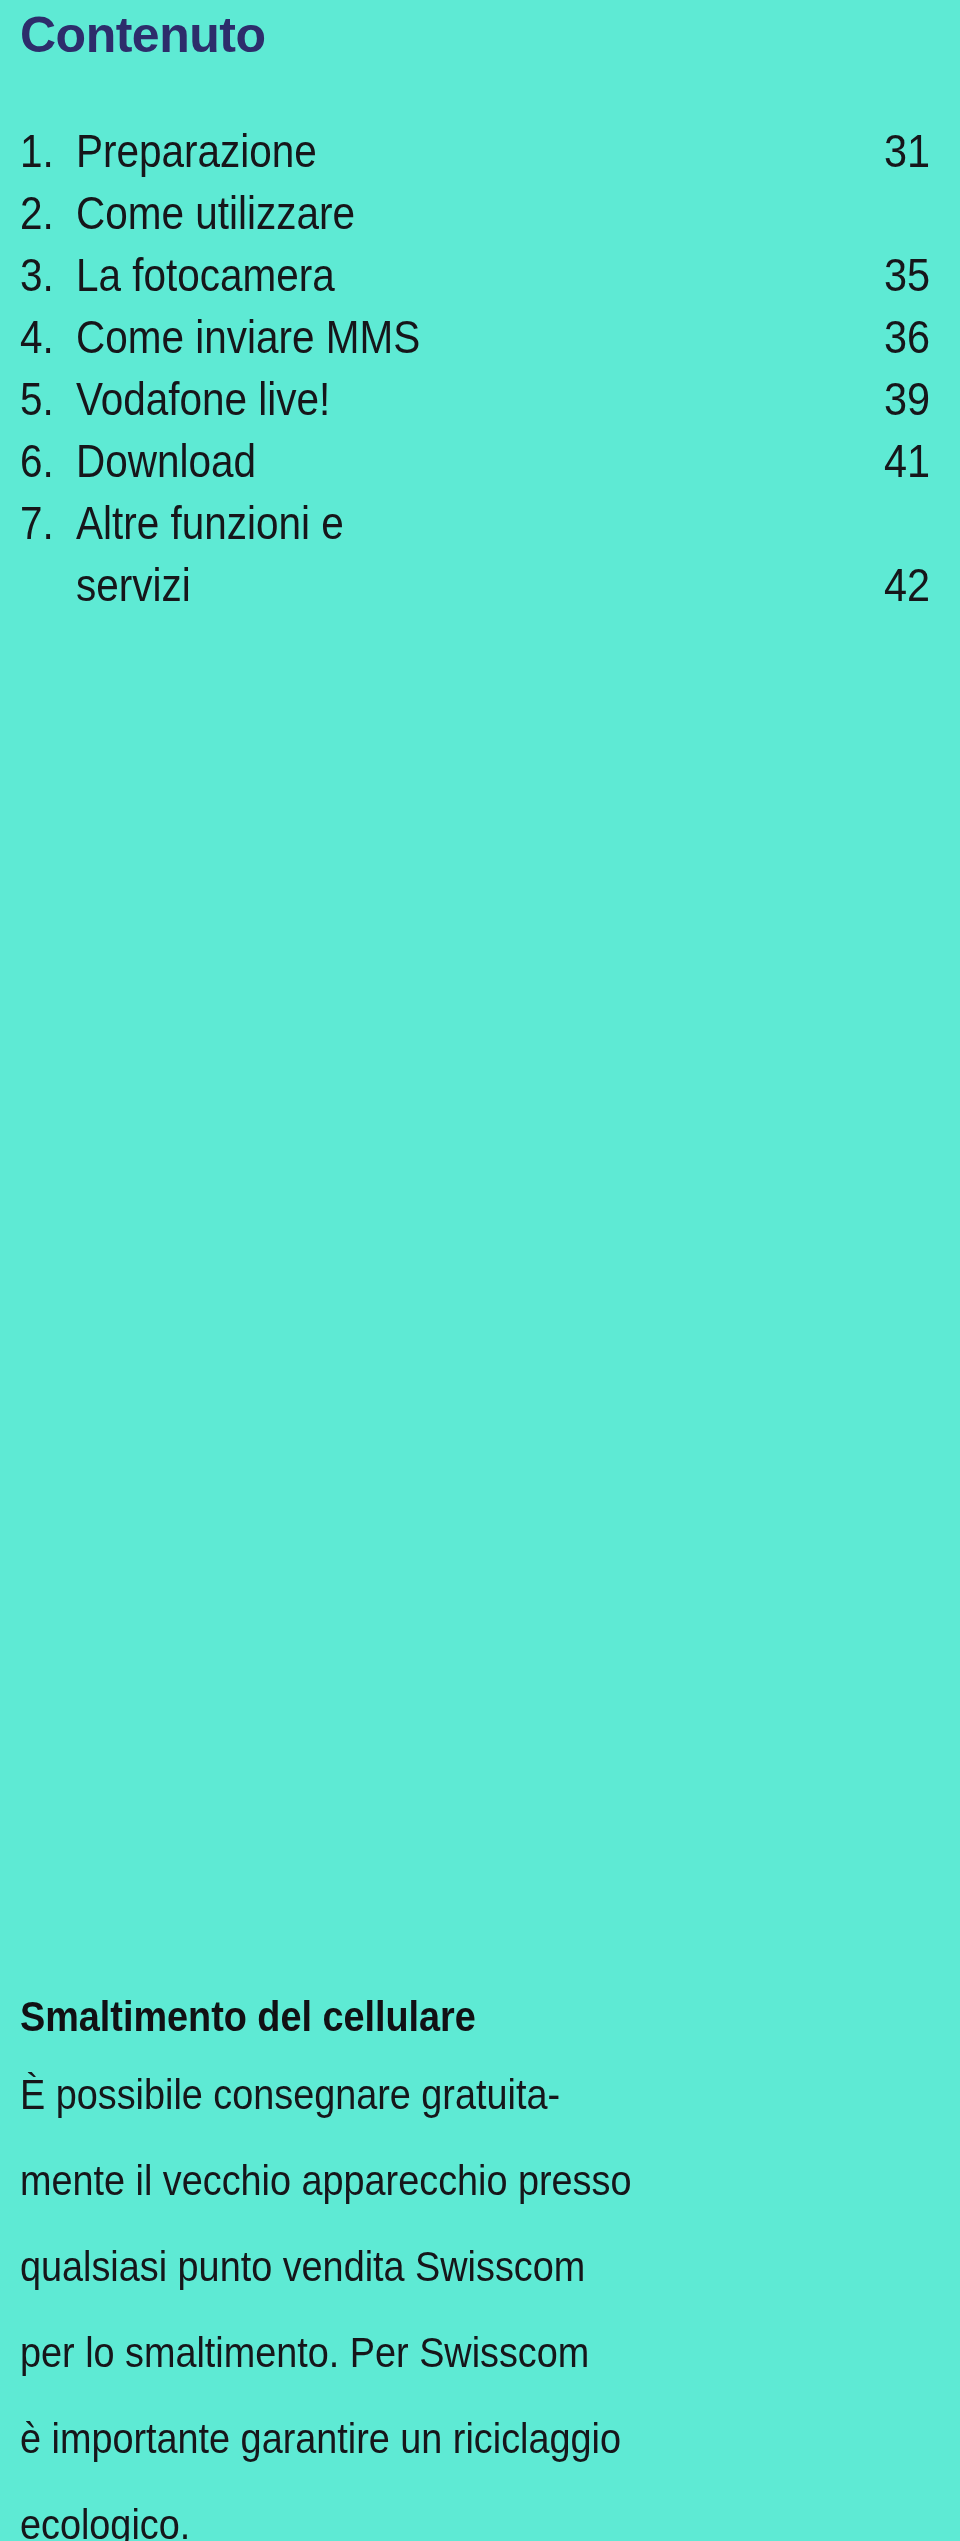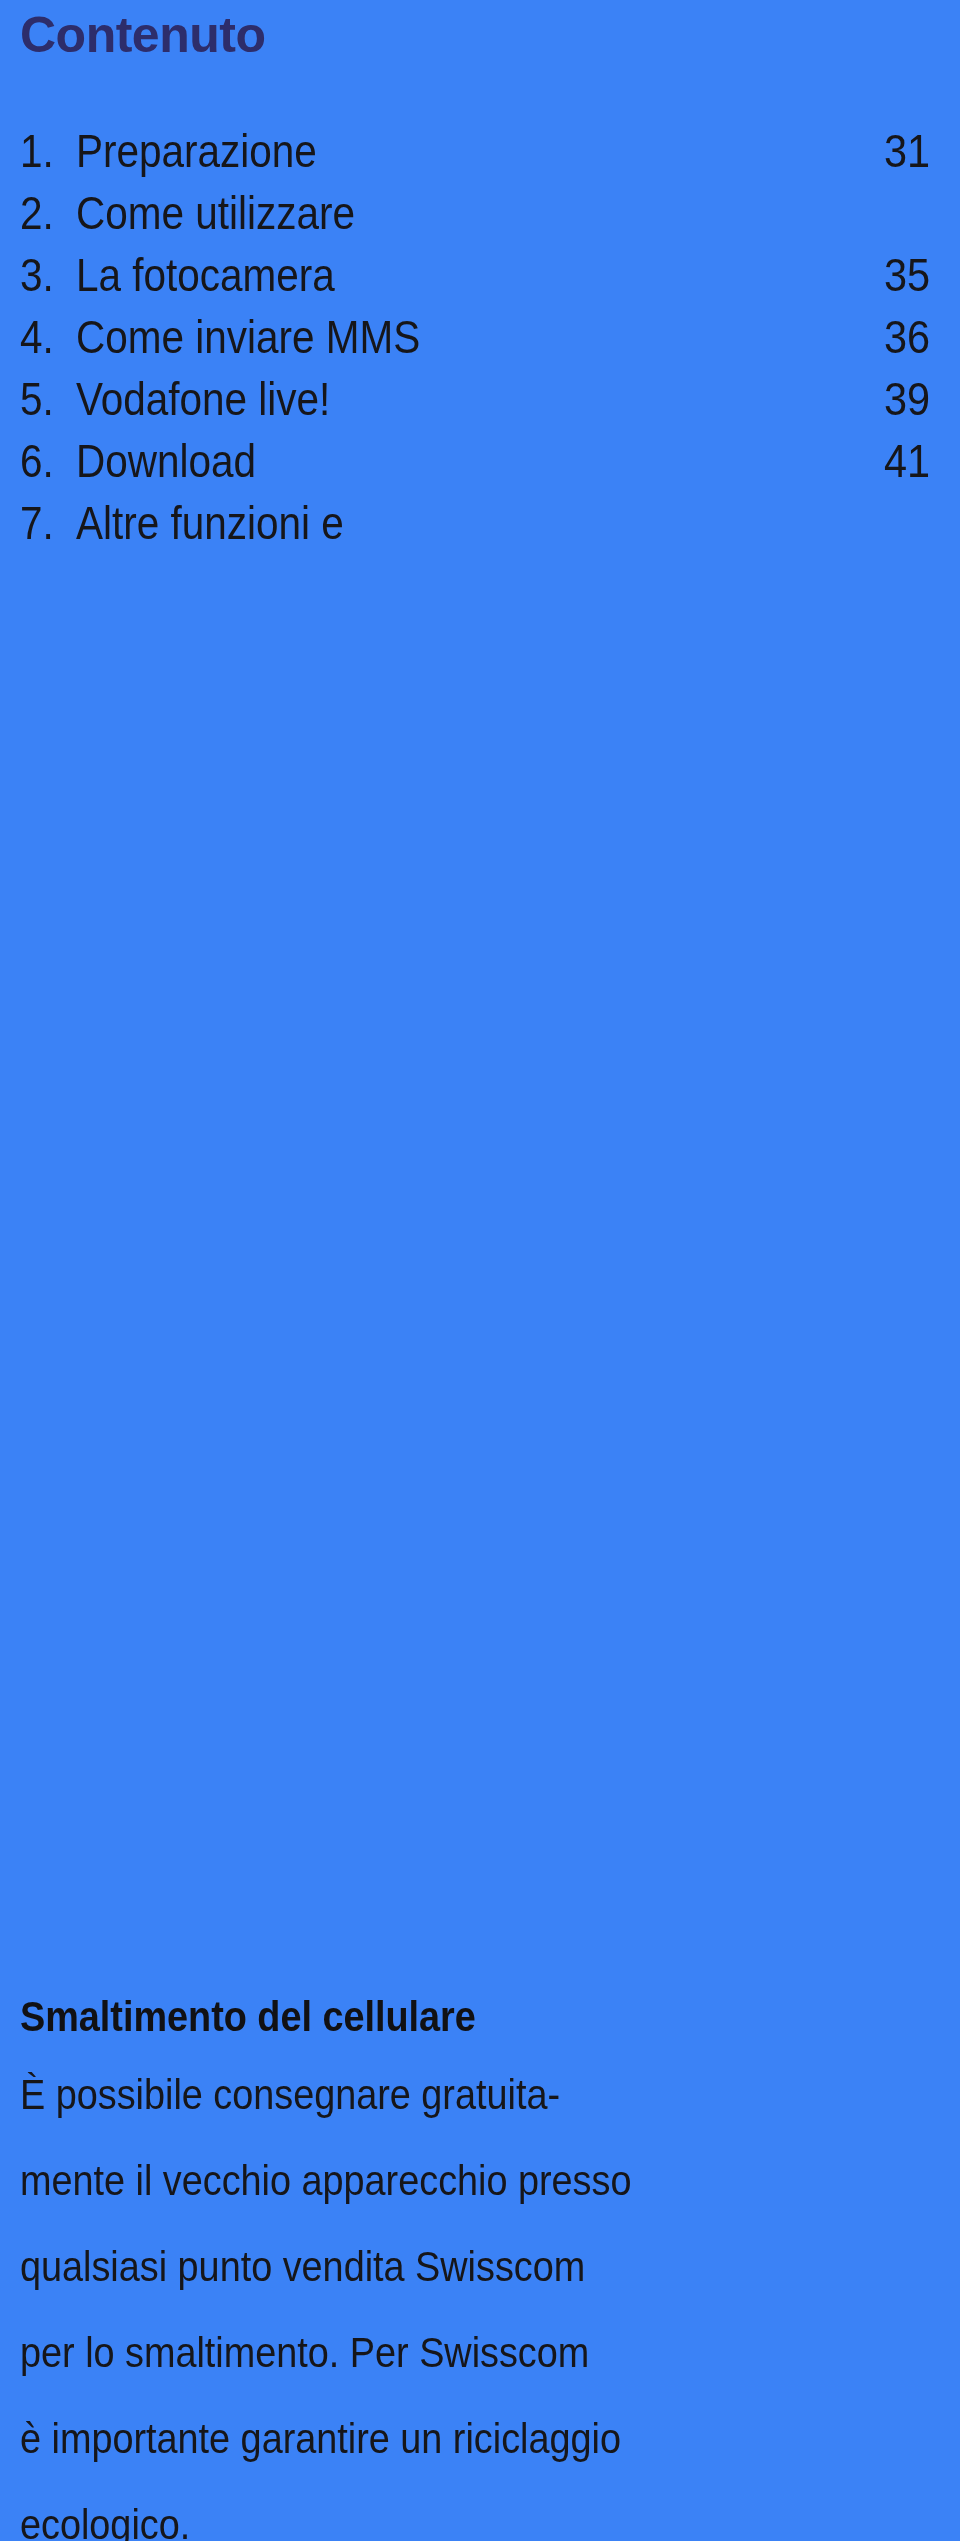--- a/index.html
+++ b/index.html
@@ -15,21 +15,21 @@
     font-family: "Liberation Sans", "DejaVu Sans", sans-serif;
     -webkit-font-smoothing: antialiased;
   }
 
   .page {
     position: absolute;
     left: 0;
     top: 0;
     width: 960px;
     height: 2541px;
-    background: #3b82f6;
+    background: #5eead4;
   }
 
   
   .doc-title {
     position: absolute;
     left: 20px;
     top: 8px;
     font-size: 50px;
     font-weight: bold;
     letter-spacing: -0.5px;
@@ -163,20 +163,25 @@
       <span class="toc-label">Download</span>
       <span class="toc-page">41</span>
     </div>
 
     <div class="toc-row">
       <span class="toc-num">7.</span>
       <span class="toc-label">Altre funzioni e</span>
       <span class="toc-page"></span>
     </div>
 
+    <div class="toc-row cont">
+      <span class="toc-num"></span>
+      <span class="toc-label indent">servizi</span>
+      <span class="toc-page">42</span>
+    </div>
 
   </div>
 
   <div class="disposal">
     <div class="disposal-heading">Smaltimento del cellulare</div>
     <div class="disposal-line">È possibile consegnare gratuita-</div>
     <div class="disposal-line">mente il vecchio apparecchio presso</div>
     <div class="disposal-line">qualsiasi punto vendita Swisscom</div>
     <div class="disposal-line">per lo smaltimento. Per Swisscom</div>
     <div class="disposal-line">è importante garantire un riciclaggio</div>

